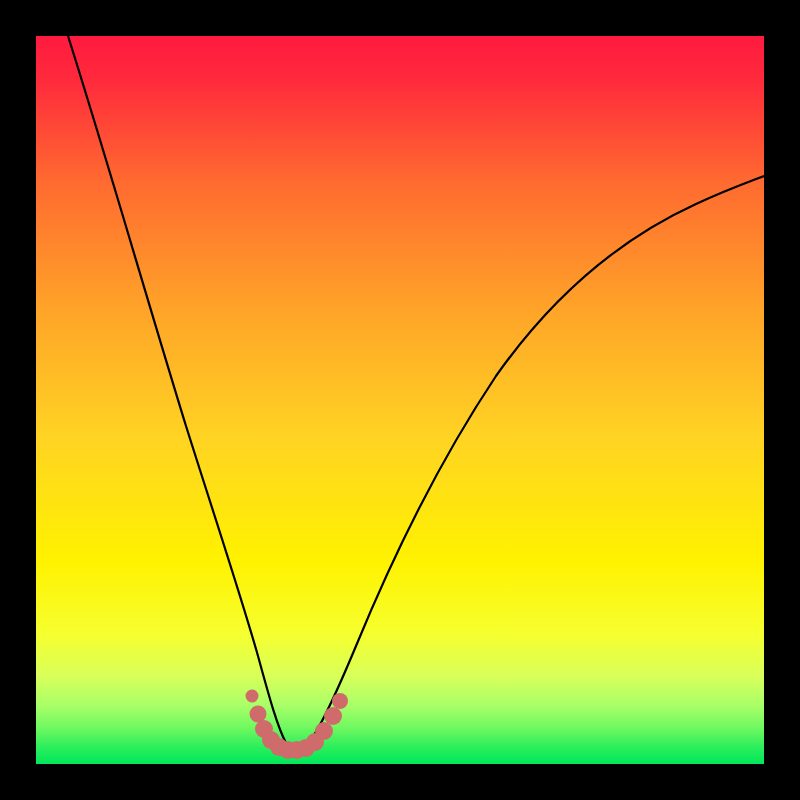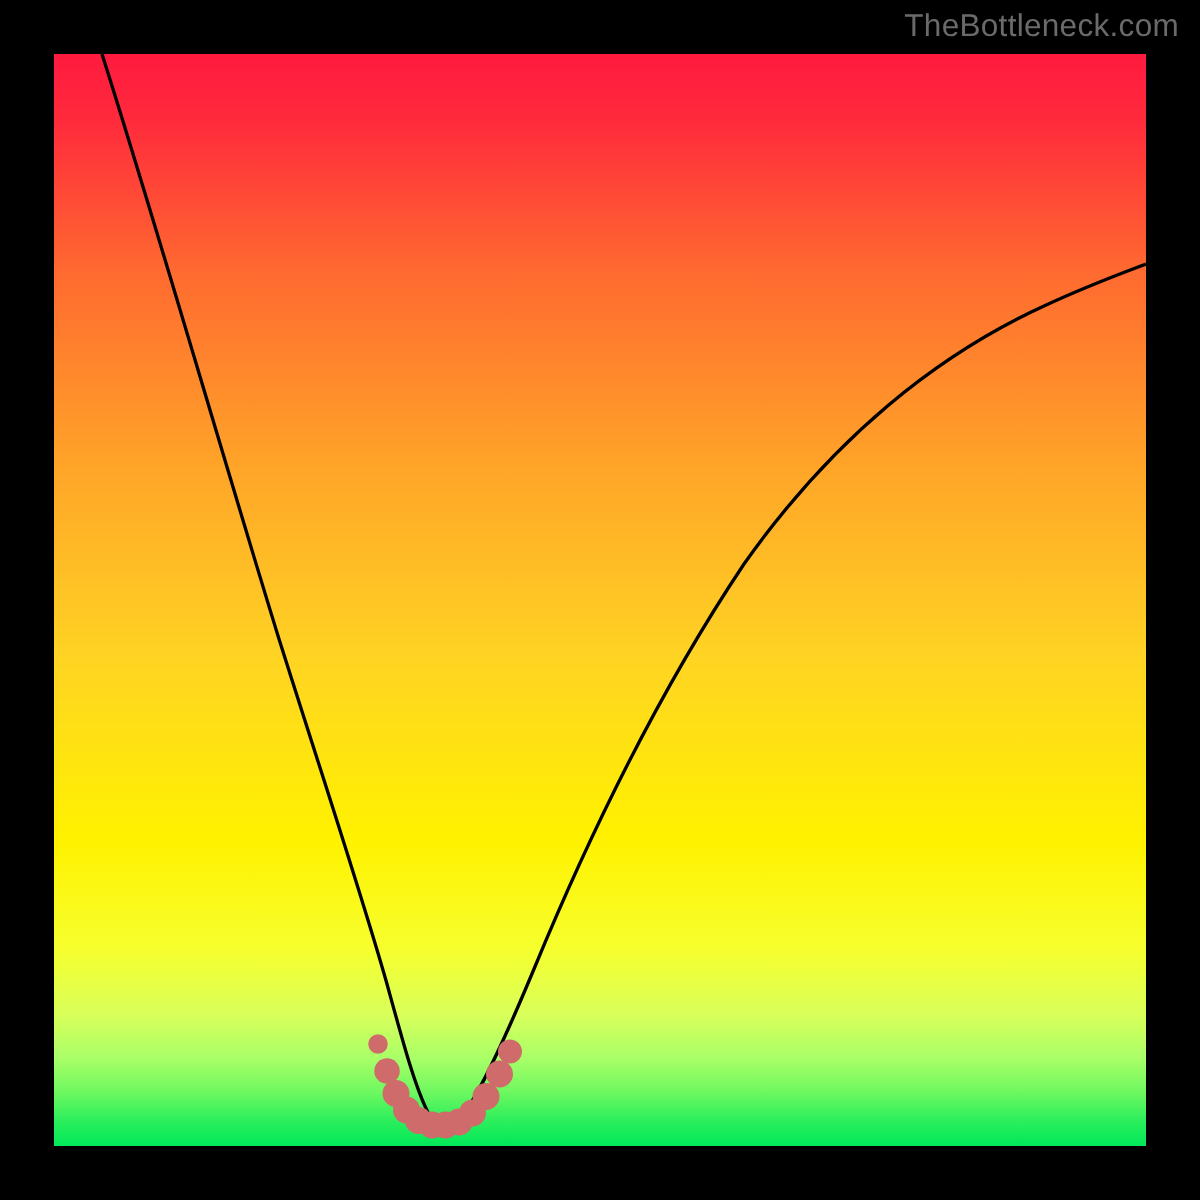--- a/index.html
+++ b/index.html
@@ -88,14 +88,13 @@
         <circle cx="261" cy="714" r="9"></circle>
         <circle cx="270" cy="712" r="9"></circle>
         <circle cx="279" cy="706" r="9"></circle>
         <circle cx="288" cy="695" r="9"></circle>
         <circle cx="297" cy="680" r="9"></circle>
         <circle cx="304" cy="665" r="8"></circle>
       </g>
     </svg>
   </div>
 
-  <div class="watermark">TheBottleneck.com</div>
 </div>
 
 </body></html>

